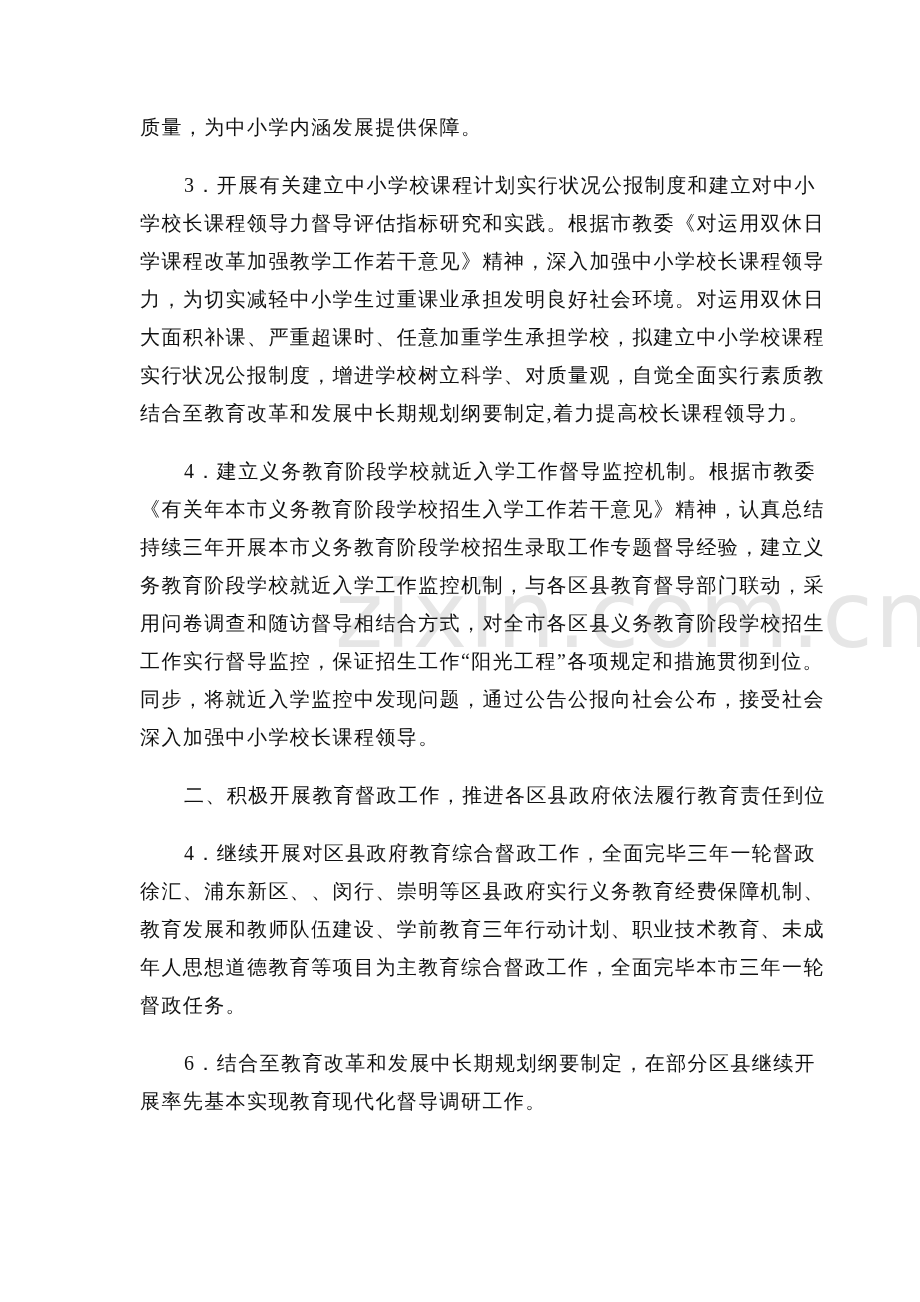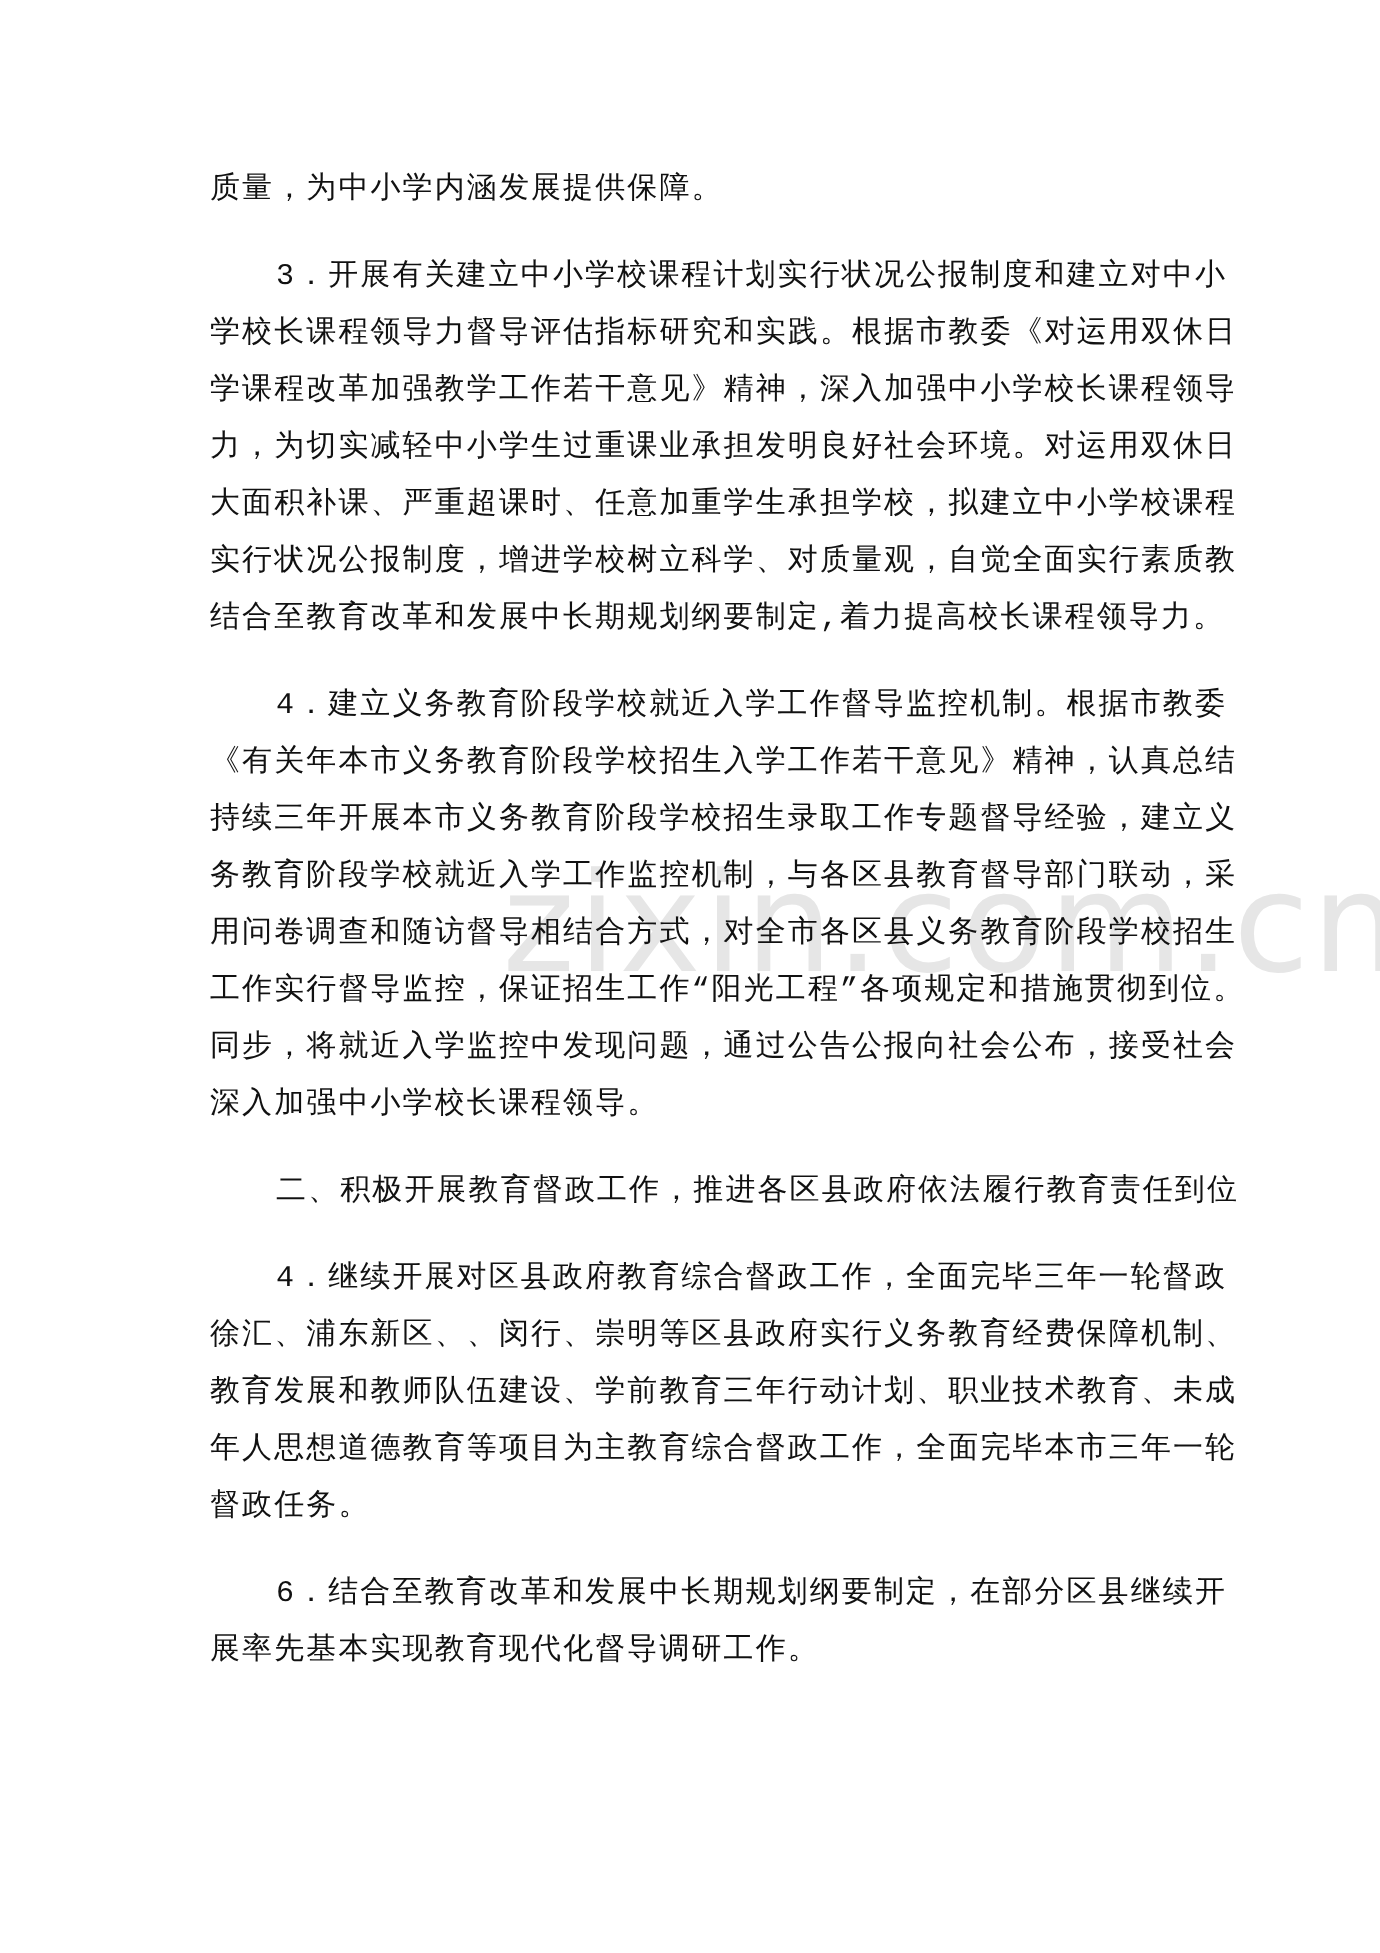--- a/index.html
+++ b/index.html
@@ -2,21 +2,21 @@
 <html><head>
   <meta charset="utf-8">
   <style>
     html, body { margin: 0; padding: 0; background: #ffffff; }
     body { width: 920px; height: 1302px; position: relative; overflow: hidden; }
     .page {
       position: absolute;
       left: 140px;
       top: 108px;
       width: 662px;
-      font-family: Liberation Mono, monospace;
+      font-family: Liberation Serif, serif;
       font-size: 20px;
       color: #111111;
       line-height: 38px;
       letter-spacing: 1.4px;
     }
     .line { display: block; height: 38px; white-space: nowrap; overflow: visible; }
     .indent { padding-left: 44px; margin-top: 20px; }
     .watermark {
       position: absolute;
       left: 335px;

